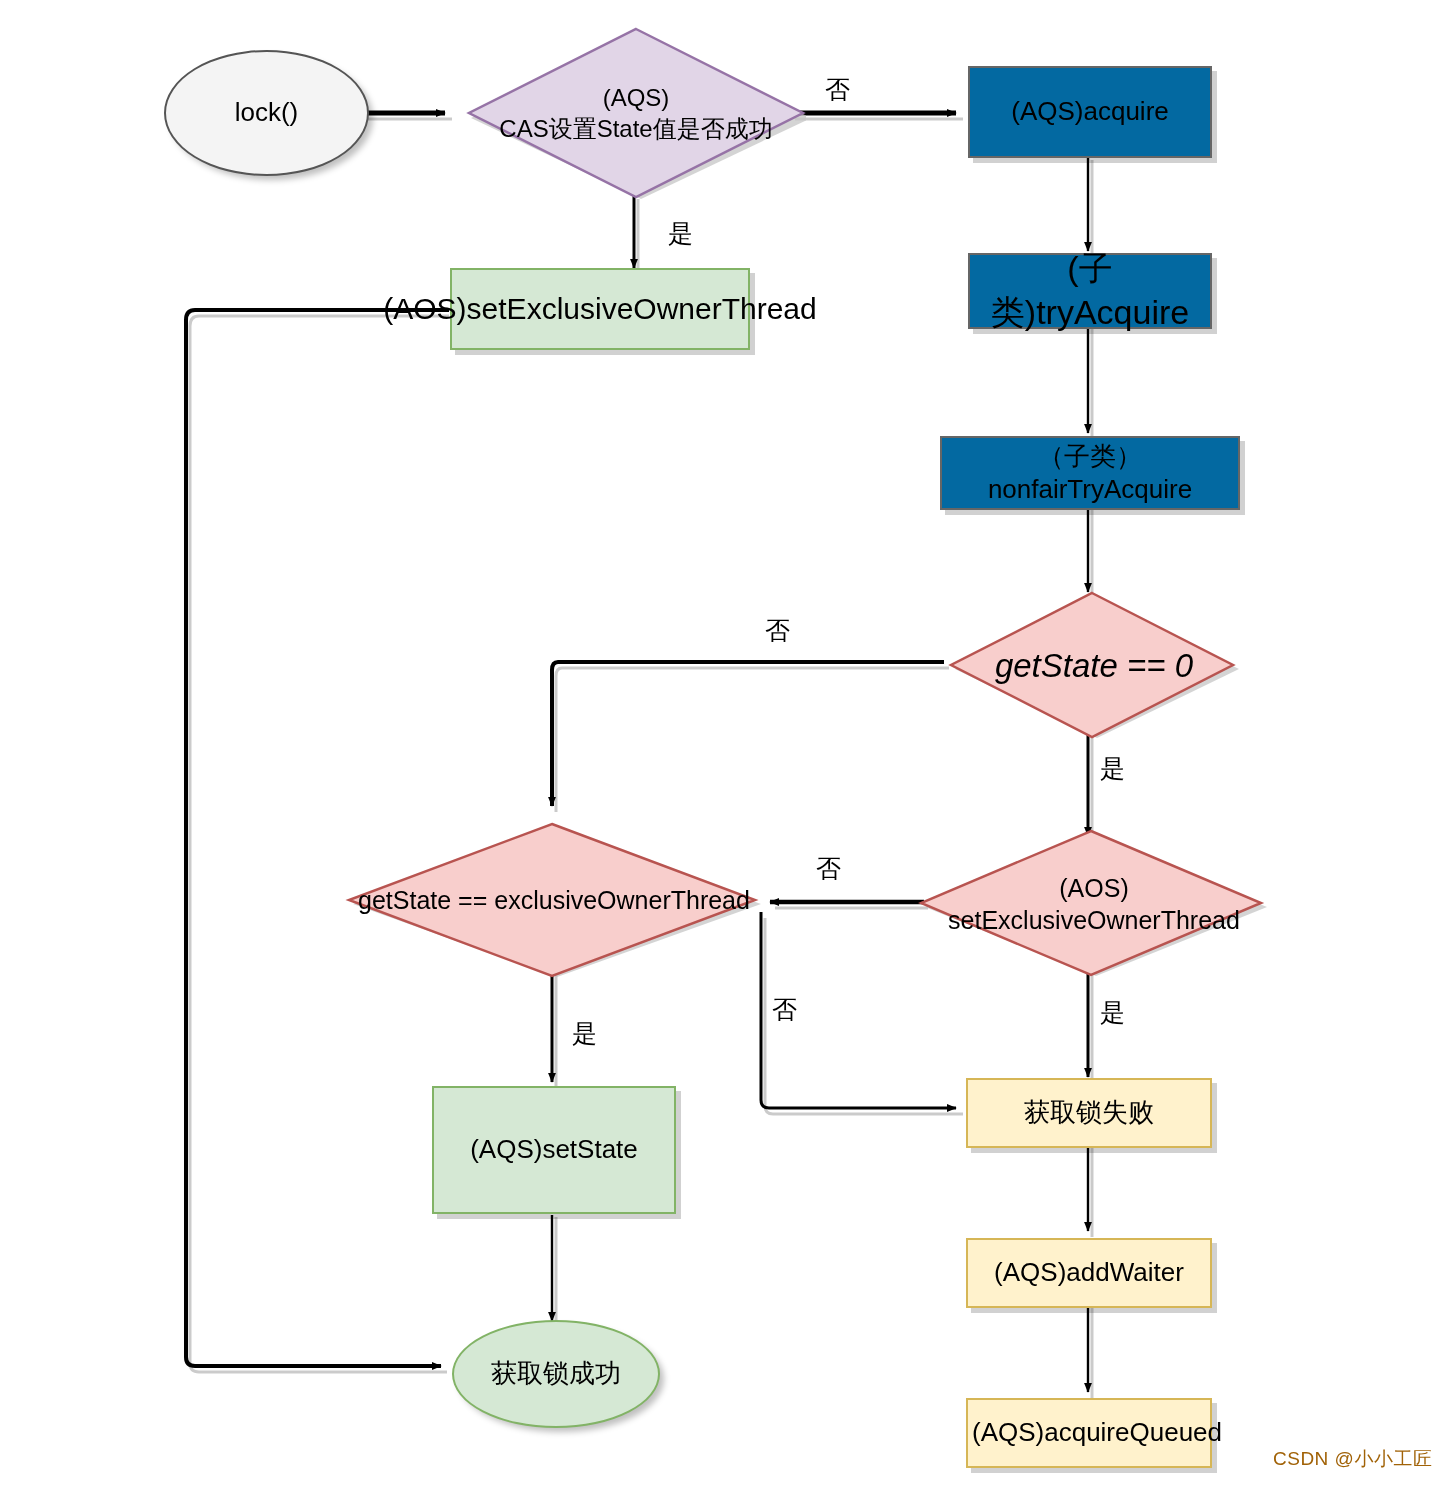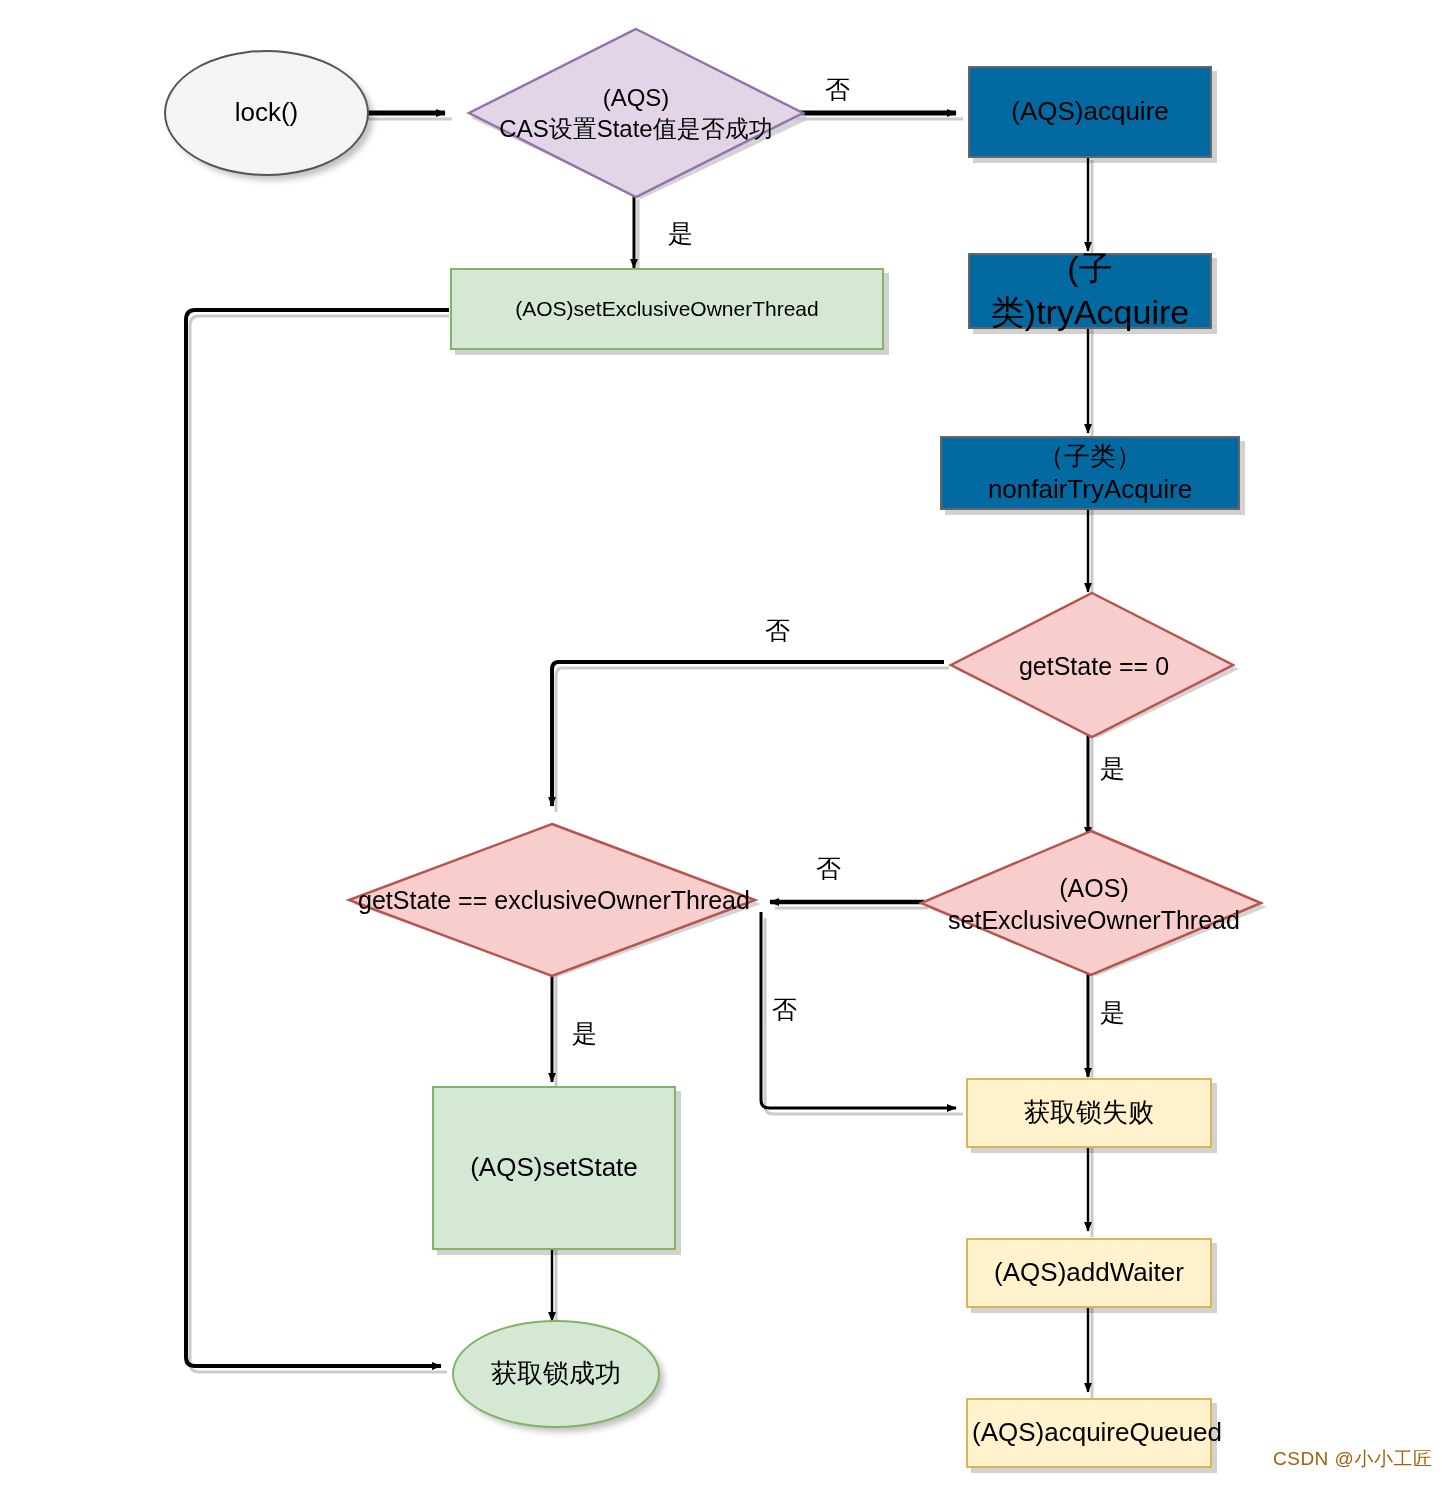--- a/index.html
+++ b/index.html
@@ -183,52 +183,52 @@
     <svg width="340" height="174" viewBox="0 0 340 174" xmlns="http://www.w3.org/2000/svg">
       <polygon points="175,11 345,92 175,173 5,92" fill="#c5c5c5" opacity="0.75"></polygon>
       <polygon points="170,3 337,87 170,171 3,87" fill="#e1d5e7" stroke="#9673a6" stroke-width="2.5"></polygon>
     </svg>
     <div class="dlabel" style="font-size:24px;">(AQS)
 CAS设置State值是否成功</div>
   </div>
 
   <div class="node rect rect-grey" style="left:968px; top:66px; width:244px; height:92px; font-size:26px;">(AQS)acquire</div>
 
-  <div class="node rect rect-green" style="left:450px; top:268px; width:434px; height:82px; font-size:21px;">(AOS)setExclusiveOwnerThread</div>
+  <div class="node rect rect-green" style="left:450px; top:268px; width:300px; height:82px; font-size:30px;">(AOS)setExclusiveOwnerThread</div>
 
   <div class="node rect rect-grey" style="left:968px; top:253px; width:244px; height:76px; font-size:34px;">(子类)tryAcquire</div>
 
   <div class="node rect rect-grey" style="left:940px; top:436px; width:300px; height:74px; font-size:26px;">（子类）nonfairTryAcquire</div>
 
   <div class="diamond" style="left:946px; top:590px; width:296px; height:152px;">
     <svg width="296" height="152" viewBox="0 0 296 152" xmlns="http://www.w3.org/2000/svg">
       <polygon points="151,10 293,79 151,148 9,79" fill="#c5c5c5" opacity="0.75"></polygon>
       <polygon points="146,3 287,75 146,147 5,75" fill="#f8cecc" stroke="#b85450" stroke-width="2.5"></polygon>
     </svg>
-    <div class="dlabel" style="font-size:25px;">getState == 0</div>
+    <div class="dlabel" style="font-size:33px;font-style:italic;">getState == 0</div>
   </div>
 
   <div class="diamond" style="left:918px; top:828px; width:352px; height:152px;text-decoration:underline;">
     <svg width="352" height="152" viewBox="0 0 352 152" xmlns="http://www.w3.org/2000/svg">
       <polygon points="178,10 349,79 178,148 7,79" fill="#c5c5c5" opacity="0.75"></polygon>
       <polygon points="173,3 343,75 173,147 3,75" fill="#f8cecc" stroke="#b85450" stroke-width="2.5"></polygon>
     </svg>
     <div class="dlabel" style="font-size:25px;">(AOS)
 setExclusiveOwnerThread</div>
   </div>
 
   <div class="diamond" style="left:344px; top:820px; width:420px; height:160px;">
     <svg width="420" height="160" viewBox="0 0 420 160" xmlns="http://www.w3.org/2000/svg">
       <polygon points="213,11 417,84 213,157 9,84" fill="#c5c5c5" opacity="0.75"></polygon>
       <polygon points="208,4 411,80 208,156 5,80" fill="#f8cecc" stroke="#b85450" stroke-width="2.5"></polygon>
     </svg>
     <div class="dlabel" style="font-size:25px;">getState == exclusiveOwnerThread</div>
   </div>
 
-  <div class="node rect rect-green" style="left:432px; top:1086px; width:244px; height:164px; font-size:26px;">(AQS)setState</div>
+  <div class="node rect rect-green" style="left:432px; top:1086px; width:244px; height:128px; font-size:26px;">(AQS)setState</div>
 
   <div class="node ellipse ellipse-green" style="left:452px; top:1320px; width:208px; height:108px; font-size:26px;">获取锁成功</div>
 
   <div class="node rect rect-yellow" style="left:966px; top:1078px; width:246px; height:70px; font-size:26px;">获取锁失败</div>
 
   <div class="node rect rect-yellow" style="left:966px; top:1238px; width:246px; height:70px; font-size:26px;">(AQS)addWaiter</div>
 
   <div class="node rect rect-yellow" style="left:966px; top:1398px; width:246px; height:70px; font-size:26px;padding-left:16px;">(AQS)acquireQueued</div>
 
   <div class="edge-label" style="left:825px; top:77px;">否</div>

